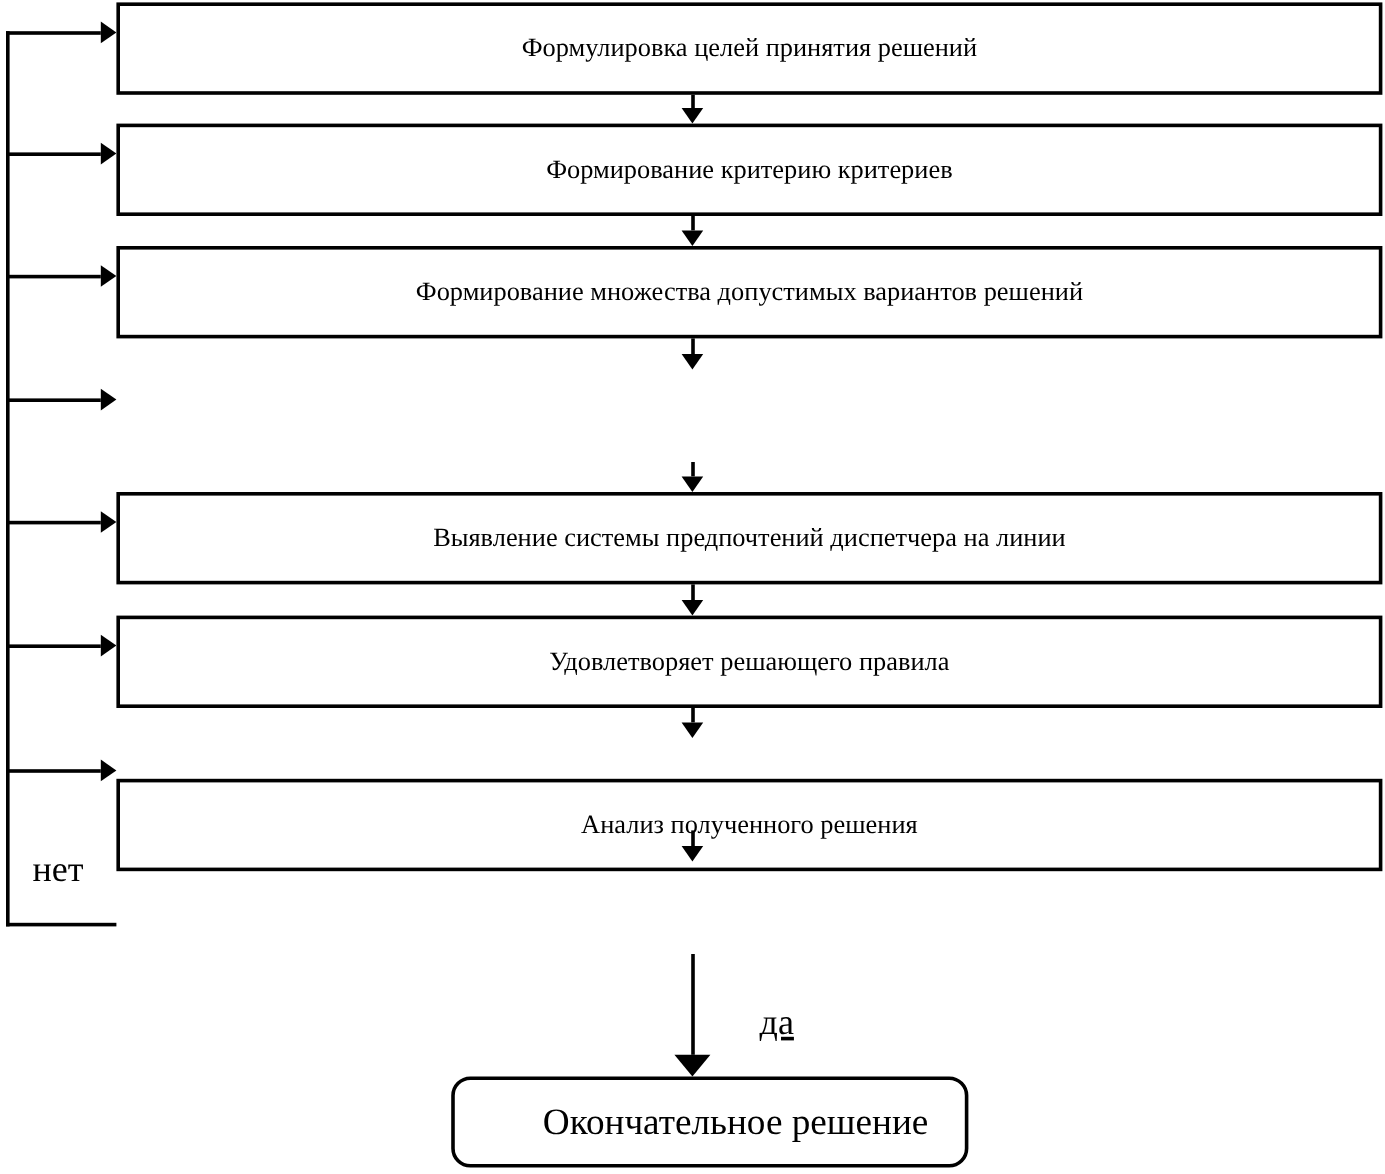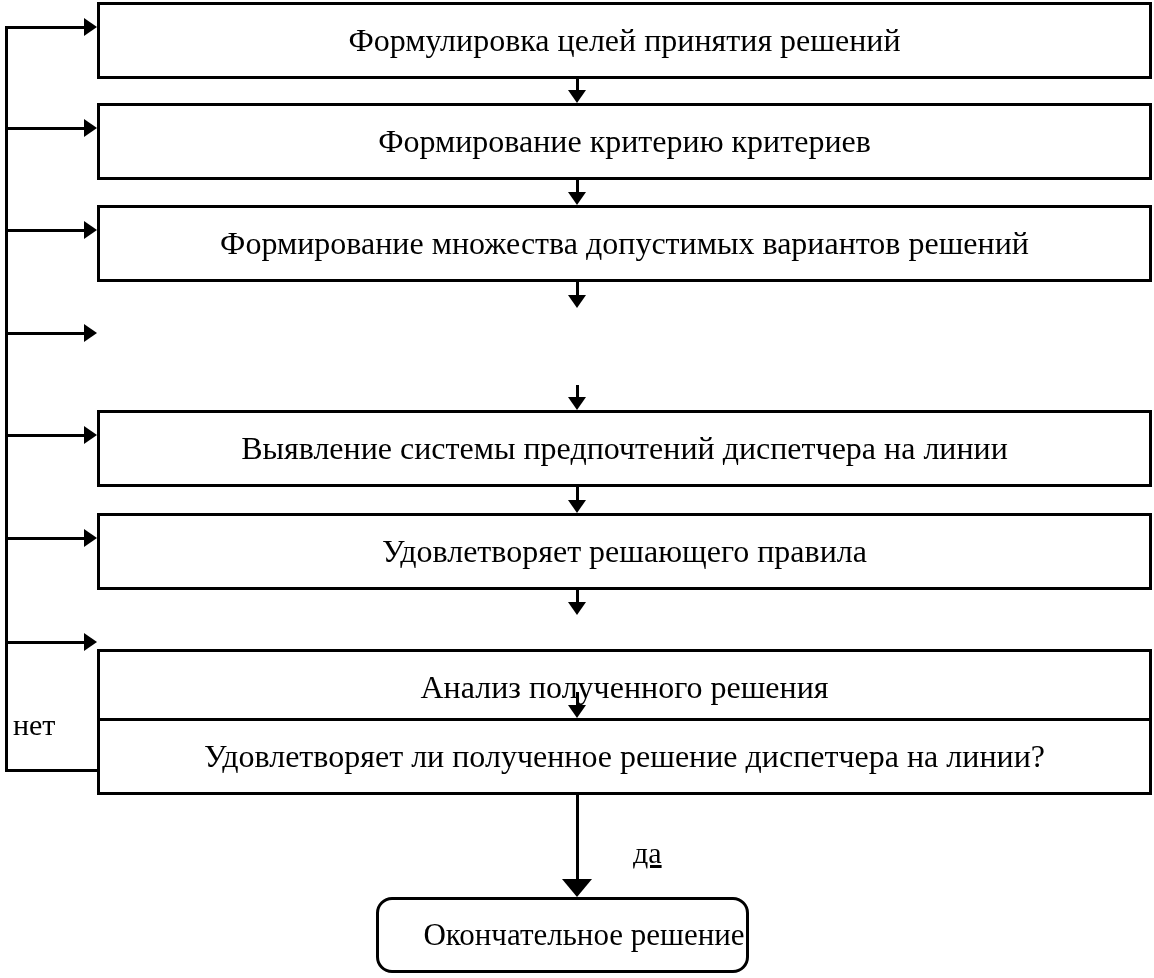--- a/index.html
+++ b/index.html
@@ -23,30 +23,30 @@
     left: 97px;
     width: 1055px;
     height: 77px;
     border: 3px solid #000000;
     box-sizing: border-box;
     background: #ffffff;
     display: flex;
     align-items: center;
     justify-content: center;
     text-align: center;
-    font-size: 32px;
+    font-size: 22px;
     line-height: 1.1;
   }
 
   
   .roundbox {
     position: absolute;
     left: 376px;
     top: 897px;
-    width: 373px;
+    width: 431px;
     height: 76px;
     border: 3px solid #000000;
     border-radius: 16px;
     box-sizing: border-box;
     background: #ffffff;
     display: flex;
     align-items: center;
     justify-content: center;
     text-align: center;
     font-size: 31px;
@@ -120,21 +120,21 @@
     width: 92px;
     height: 3px;
     background: #000000;
   }
 
   
   .blabel {
     position: absolute;
     font-size: 30px;
   }
-  .blabel.no  { left: 13px;  top: 708px; }
+  .blabel.no  { left: 27px;  top: 708px; }
   .blabel.yes { left: 633px; top: 836px; text-decoration: underline; }
 </style>
 </head>
 <body>
 
 <div class="canvas">
 
   <div class="vline"></div>
   <div class="hline"></div>
   <div class="blabel no">нет</div>
@@ -179,23 +179,20 @@
     </div>
   <div class="box" style="top:410px">
       <span>Выявление системы предпочтений диспетчера на линии</span>
     </div>
   <div class="box" style="top:513px">
       <span>Удовлетворяет решающего правила</span>
     </div>
   <div class="box" style="top:649px">
       <span>Анализ полученного решения</span>
     </div>
-  <div class="box" style="top:718px">
-      <span>Удовлетворяет ли полученное решение диспетчера на линии?</span>
-    </div>
 
   <div class="darrow" style="top:79px;height:24px">
       <div class="shaft"></div>
       <div class="dhead"></div>
     </div>
   <div class="darrow" style="top:180px;height:25px">
       <div class="shaft"></div>
       <div class="dhead"></div>
     </div>
   <div class="darrow" style="top:282px;height:26px">

